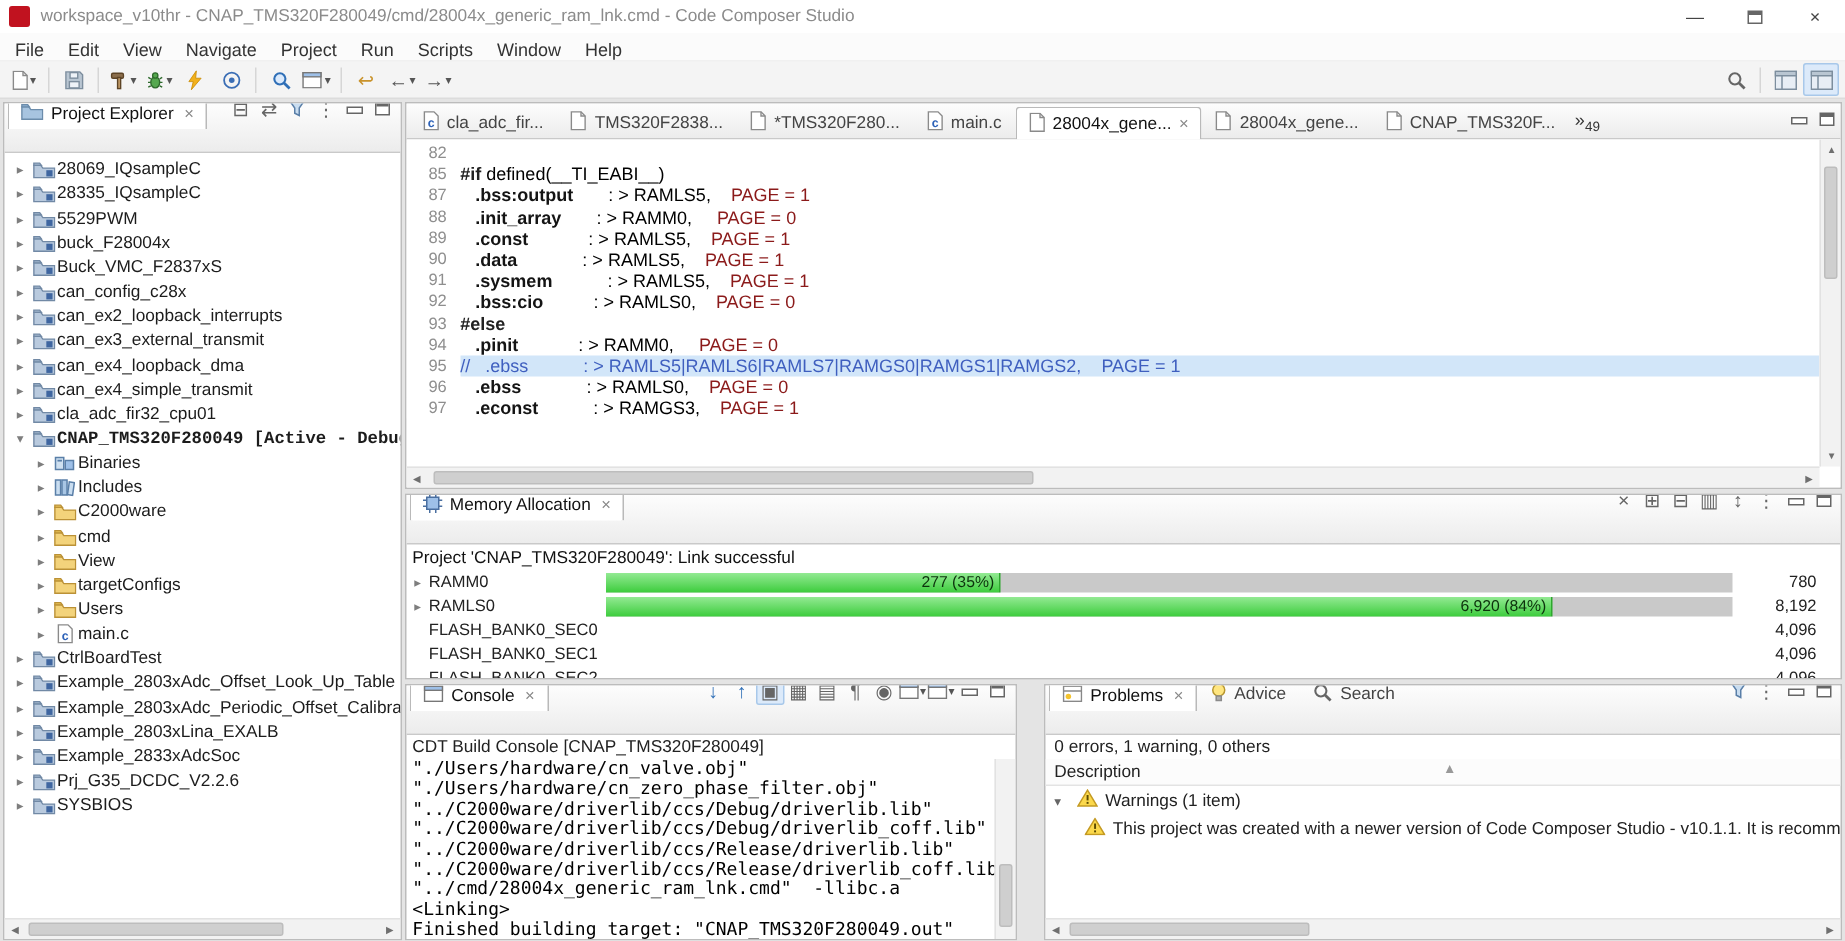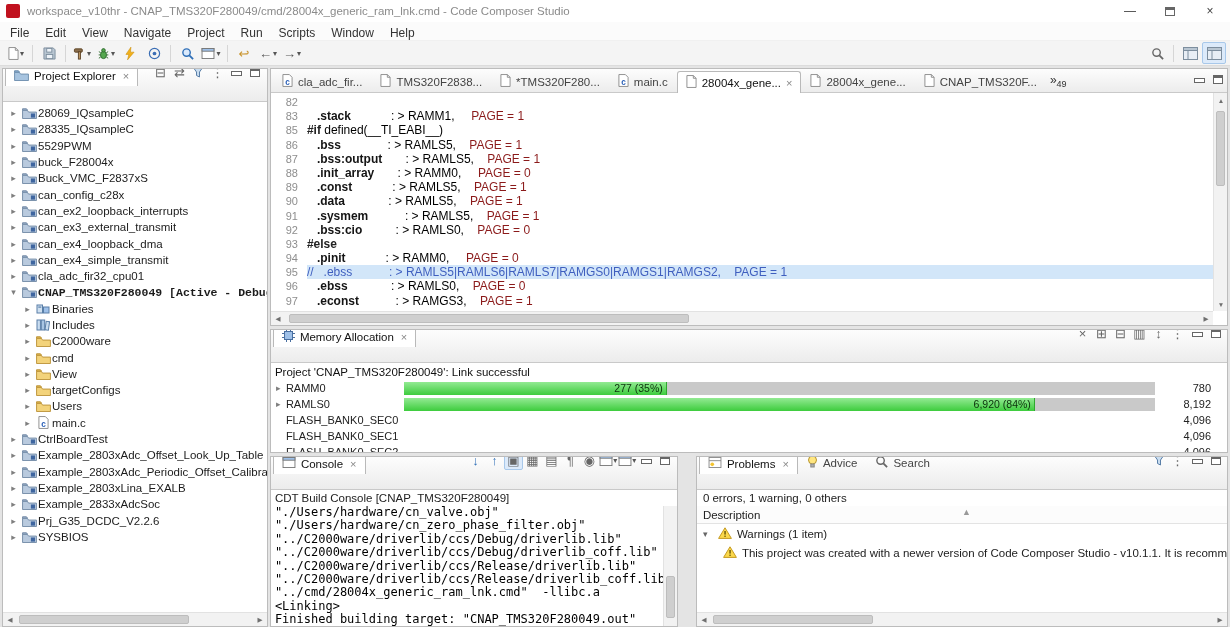--- a/index.html
+++ b/index.html
@@ -627,30 +627,22 @@
               </span>
             </div>
         </div>
         <div id="code-wrap">
           <div id="code">
               <div class="cline">
                 <span class="gut">82</span>
                 <span class="ctext"></span>
               </div>
               <div class="cline">
-                <span class="gut">83</span>
-                <span class="ctext"><span class="tok-pl">   </span><span class="tok-sec">.stack</span><span class="tok-pl">            : &gt; RAMM1,     </span><span class="tok-pg">PAGE = 1</span></span>
-              </div>
-              <div class="cline">
                 <span class="gut">85</span>
                 <span class="ctext"><span class="tok-dir">#if</span><span class="tok-pl"> defined(__TI_EABI__)</span></span>
-              </div>
-              <div class="cline">
-                <span class="gut">86</span>
-                <span class="ctext"><span class="tok-pl">   </span><span class="tok-sec">.bss</span><span class="tok-pl">              : &gt; RAMLS5,    </span><span class="tok-pg">PAGE = 1</span></span>
               </div>
               <div class="cline">
                 <span class="gut">87</span>
                 <span class="ctext"><span class="tok-pl">   </span><span class="tok-sec">.bss:output</span><span class="tok-pl">       : &gt; RAMLS5,    </span><span class="tok-pg">PAGE = 1</span></span>
               </div>
               <div class="cline">
                 <span class="gut">88</span>
                 <span class="ctext"><span class="tok-pl">   </span><span class="tok-sec">.init_array</span><span class="tok-pl">       : &gt; RAMM0,     </span><span class="tok-pg">PAGE = 0</span></span>
               </div>
               <div class="cline">

